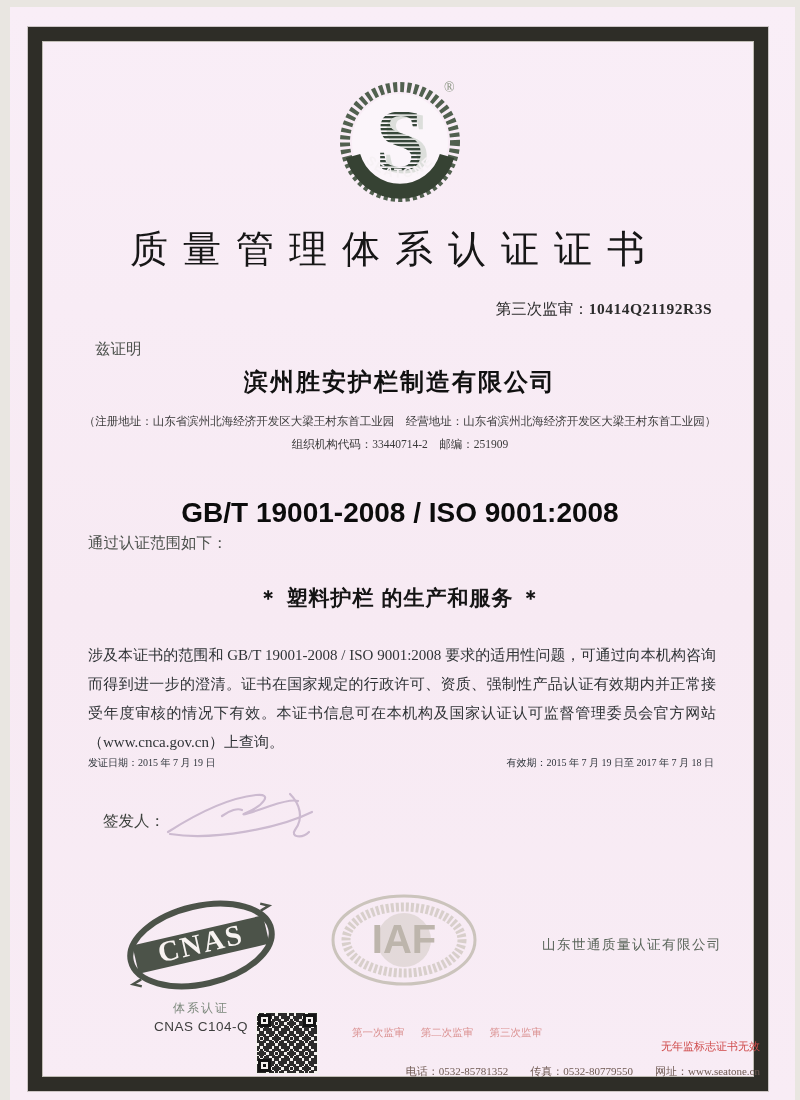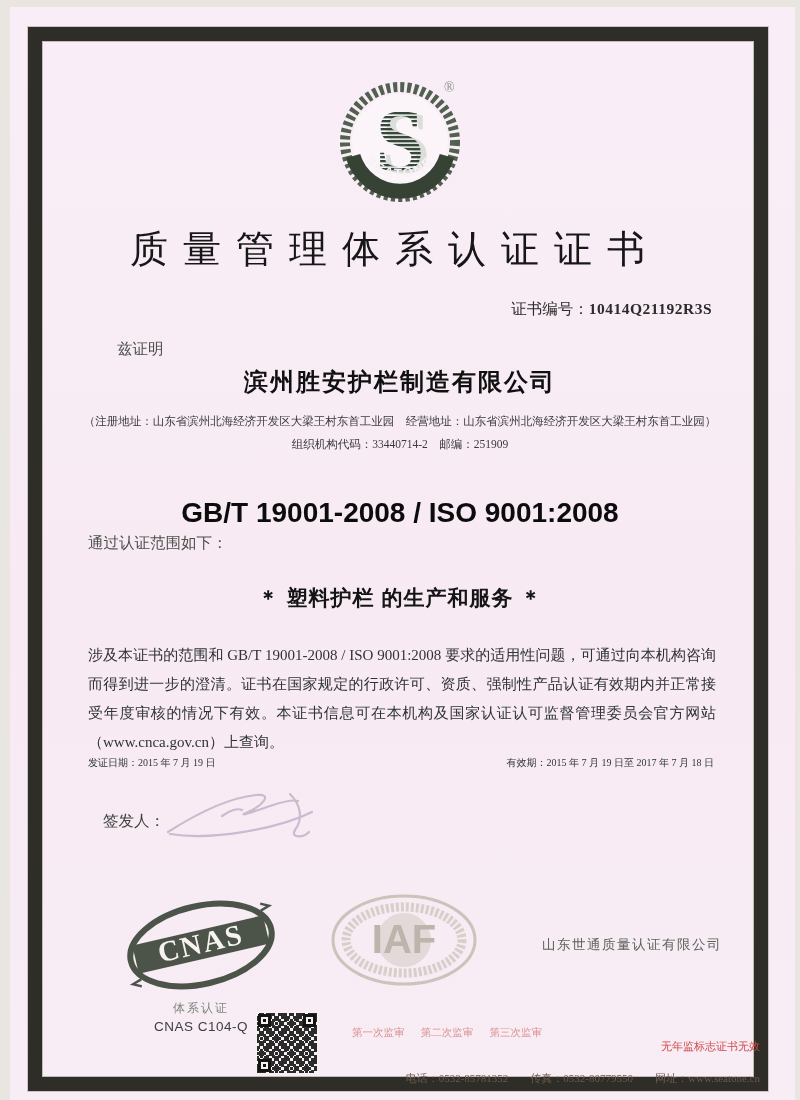--- a/index.html
+++ b/index.html
@@ -9,21 +9,21 @@
          background:linear-gradient(180deg,#f9eef7 0%,#f7eaf3 55%,#f8ecf5 100%);}
   .frame{position:absolute;left:28px;top:27px;width:740px;height:1064px;box-sizing:border-box;
          border:14px solid #2e2d27;box-shadow:inset 0 0 0 1px rgba(90,100,60,.35), 0 0 0 1px rgba(70,80,50,.25);}
   .abs{position:absolute;}
   .center{left:50%;transform:translateX(-50%);white-space:nowrap;}
 
   .reg{left:444px;top:80px;font-size:14px;color:#87927f;}
   .title{left:130px;top:224px;font-size:38px;letter-spacing:15px;color:#171717;white-space:nowrap;font-weight:500;}
   .certno{right:88px;top:299px;font-size:15.5px;color:#2b2b2b;}
   .certno b{font-weight:700;letter-spacing:.5px;}
-  .intro{left:95px;top:339px;font-size:15.5px;color:#4c514c;margin-left:22px;}
+  .intro{left:95px;top:339px;font-size:15.5px;color:#4c514c;}
   .company{top:366px;font-size:24px;font-weight:700;color:#101010;letter-spacing:2px;
            font-family:"Liberation Sans","DejaVu Sans",sans-serif;}
   .addr{top:414px;font-size:11.5px;color:#3a3a3a;}
   .orgcode{top:437px;font-size:11.5px;color:#3a3a3a;}
   .stdlabel{left:88px;top:458px;font-size:15.5px;color:#4c514c;}
   .stdvalue{top:497px;font-size:28px;font-weight:700;color:#0c0c0c;
             font-family:"Liberation Sans","DejaVu Sans",sans-serif;}
   .scopelabel{left:88px;top:533px;font-size:15.5px;color:#4c514c;}
   .scopevalue{top:584px;font-size:21px;font-weight:700;color:#141414;letter-spacing:1px;
               font-family:"Liberation Sans","DejaVu Sans",sans-serif;}
@@ -48,21 +48,21 @@
     background-size:6px 6px,10px 10px;background-position:0 0,2px 3px;}
   .qr-f{position:absolute;width:13px;height:13px;border:3px solid #141414;background:#f5f2ef;box-sizing:border-box;}
   .qr-f::after{content:"";position:absolute;inset:2px;background:#141414;}
   .qr-tl{left:2px;top:2px;} .qr-tr{right:2px;top:2px;} .qr-bl{left:2px;bottom:2px;}
 
   .audits{left:352px;top:1026px;width:190px;display:flex;justify-content:space-between;
           font-size:10.5px;color:#db9292;}
   .footer{left:150px;right:40px;top:1040px;text-align:right;line-height:12.5px;}
   .f-notice{font-size:11px;color:#cf4a4a;}
   .f-addr{font-size:11px;color:#9e5a50;margin-top:1px;}
-  .f-contact{font-size:11px;color:#6e5952;margin-top:19px;}
+  .f-contact{font-size:11px;color:#6e5952;margin-top:12px;}
 </style>
 </head>
 <body>
 
 <div class="page">
   <div class="paper"></div>
   <div class="frame"></div>
 
   <svg class="abs" style="left:338px;top:80px;" width="124" height="124" viewBox="0 0 124 124">
     <defs>
@@ -78,21 +78,21 @@
     <text x="62" y="90" text-anchor="middle" font-size="88" font-weight="bold" font-family="Liberation Serif, DejaVu Serif, serif" fill="url(#sstripe)">S</text>
     <text font-size="13" font-weight="bold" letter-spacing="2.5" fill="#f6f1f4" font-family="Liberation Sans, DejaVu Sans, sans-serif">
       <textPath href="#seatArc" startOffset="50%" text-anchor="middle">SEATONE</textPath>
     </text>
   </svg>
   <div class="abs reg">®</div>
 
   <div class="abs title">质量管理体系认证证书</div>
 
   <div class="abs certno">
-    <span>证书编号：</span><b>10414Q21192R3S</b>
+    <span>第三次监审：</span><b>10414Q21192R3S</b>
   </div>
 
   <div class="abs intro">兹证明</div>
   <div class="abs center company">滨州胜安护栏制造有限公司</div>
   <div class="abs center addr">（注册地址：山东省滨州北海经济开发区大梁王村东首工业园　经营地址：山东省滨州北海经济开发区大梁王村东首工业园）</div>
   <div class="abs center orgcode">组织机构代码：33440714-2　邮编：251909</div>
 
   <div class="abs center stdvalue">GB/T 19001-2008 / ISO 9001:2008</div>
 
   <div class="abs scopelabel">通过认证范围如下：</div>

